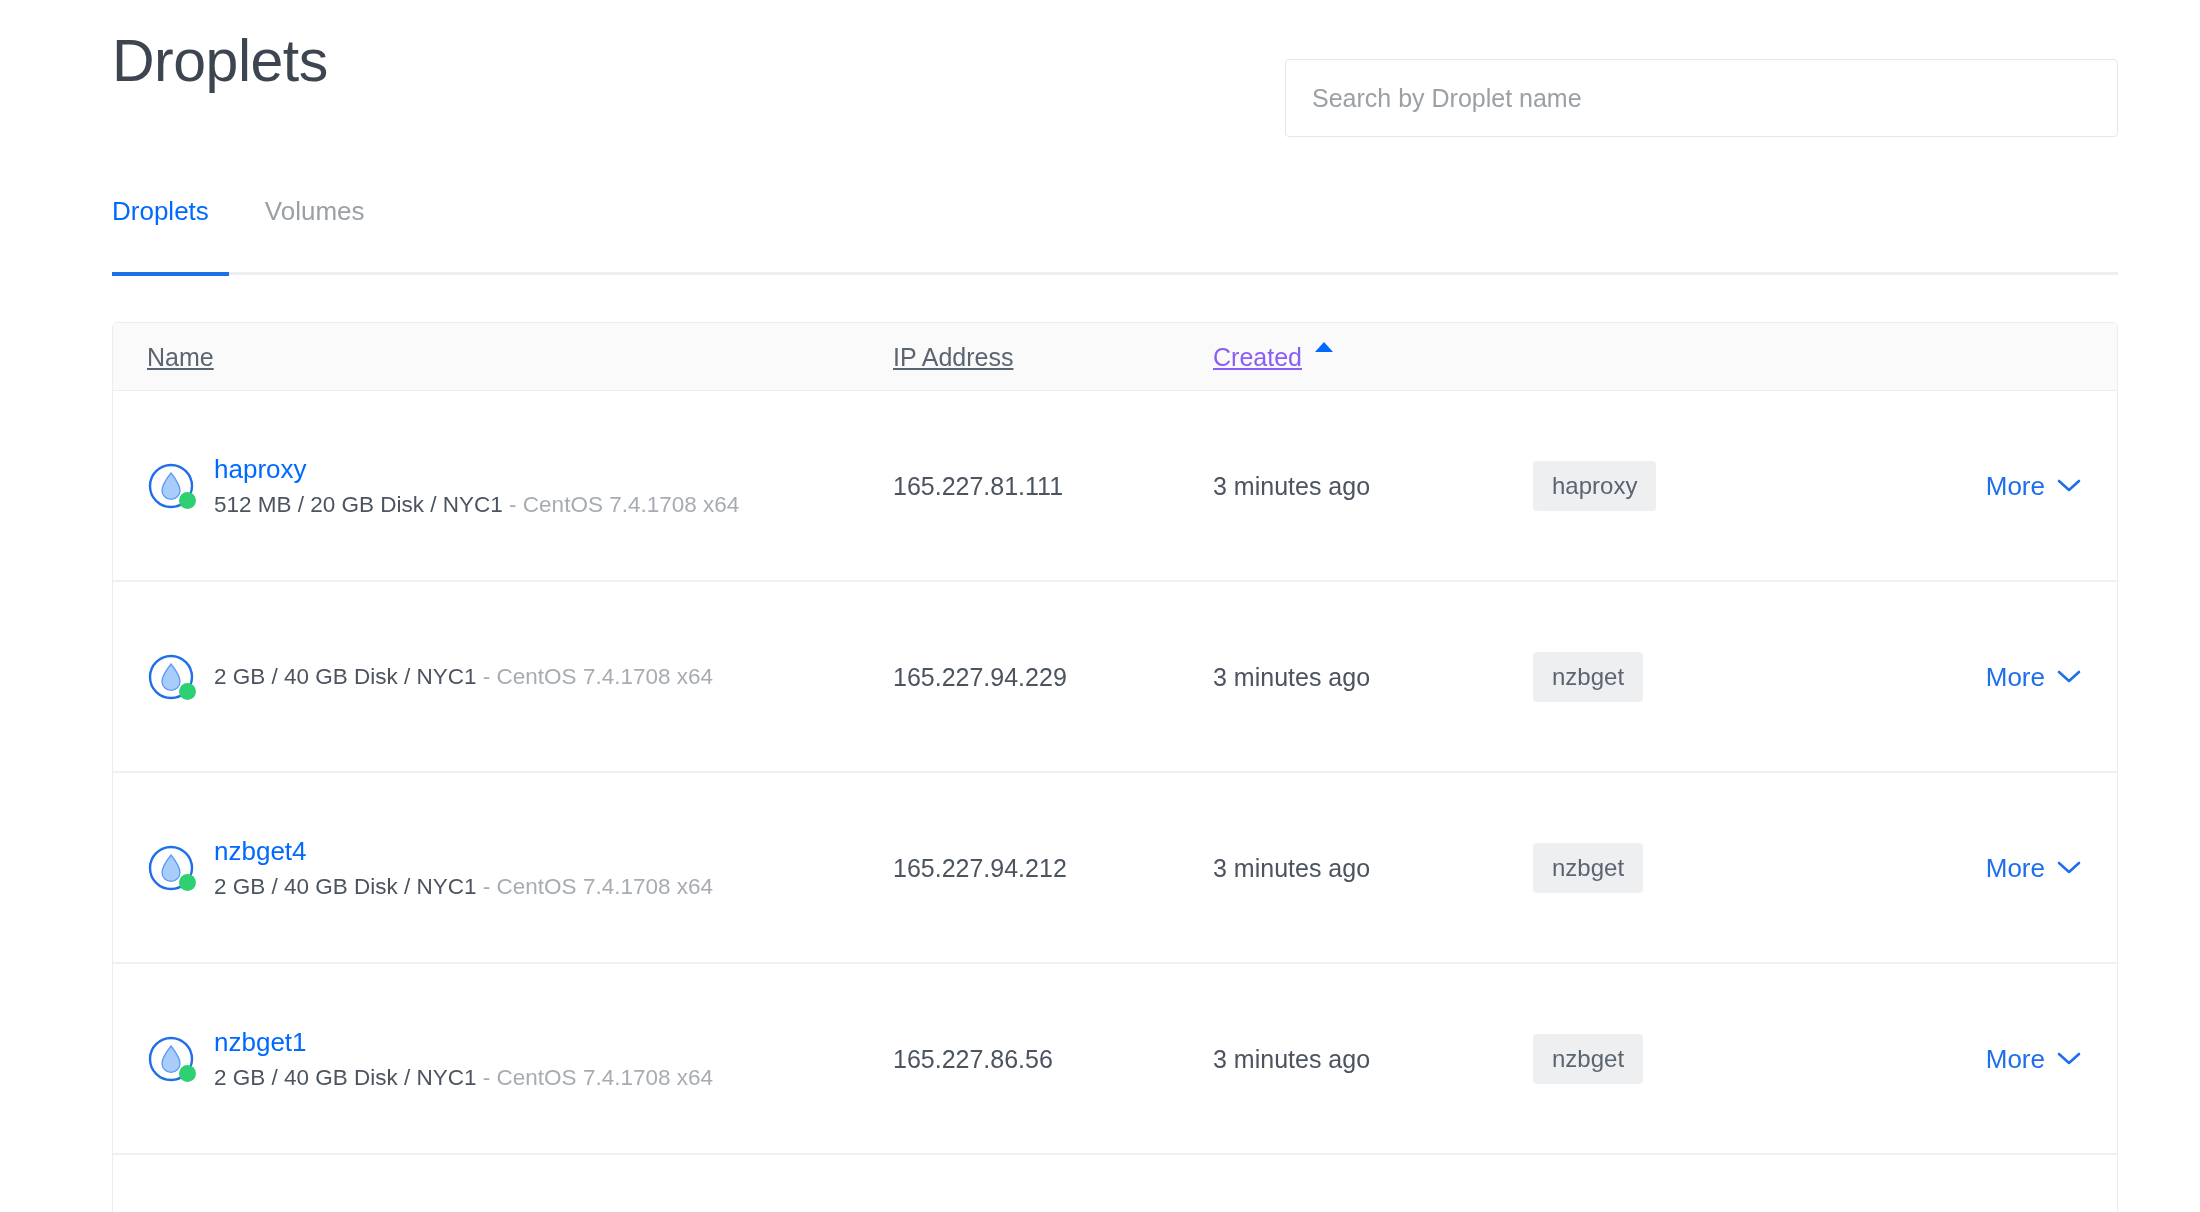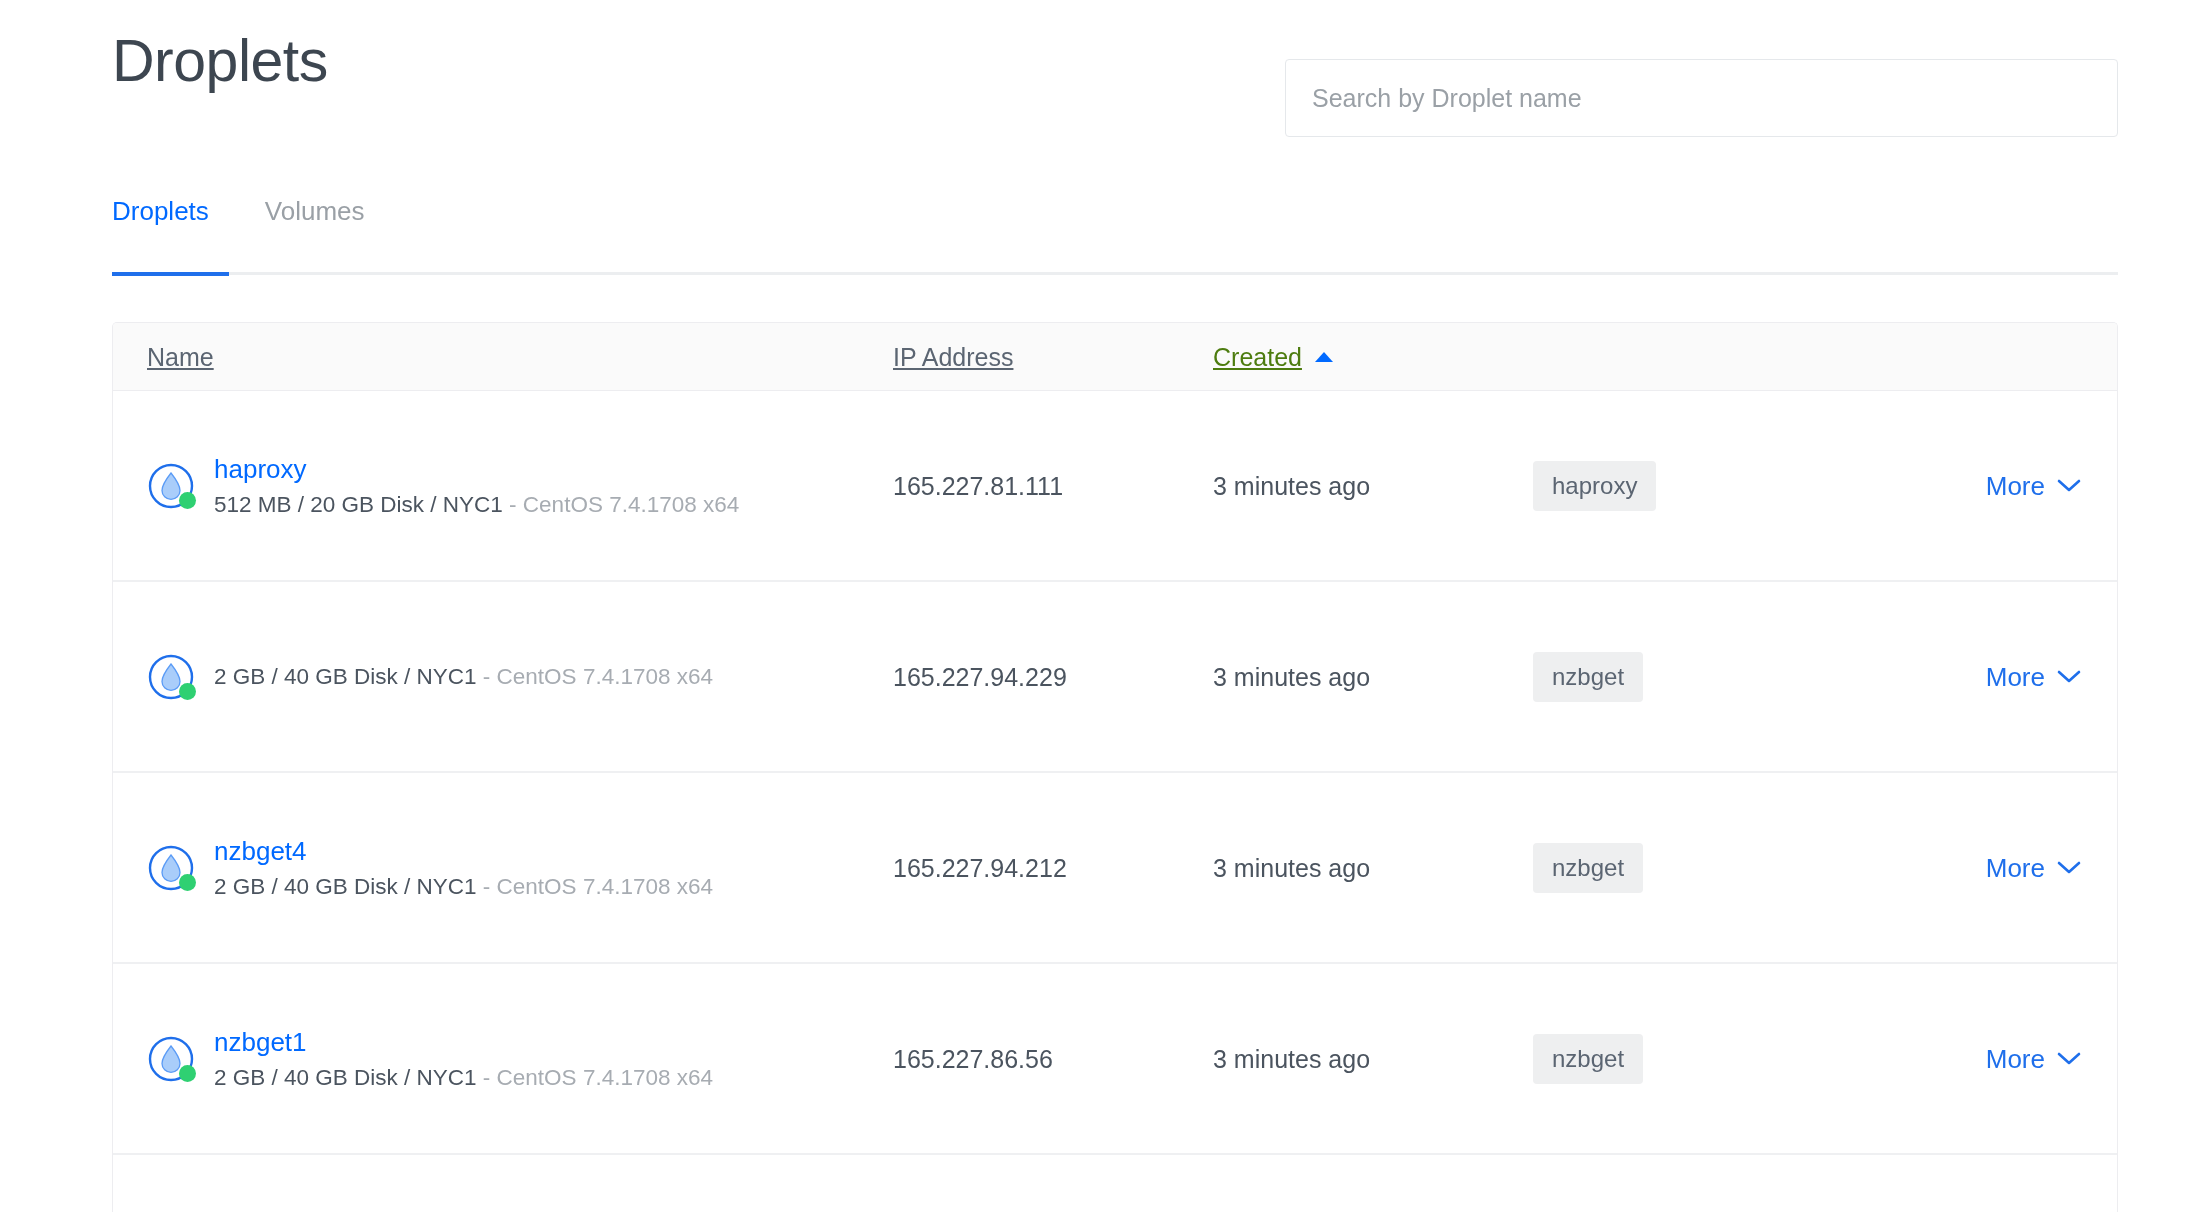--- a/index.html
+++ b/index.html
@@ -126,21 +126,21 @@
     border-bottom: 1px solid #ededf0;
     padding-left: 34px;
   }
 
   .th {
     font-size: 25px;
     color: #5b6572;
     line-height: 30px;
     text-decoration: underline;
   }
-  .th.sorted { color: #4d7c0f; display: flex; align-items: center; }
+  .th.sorted { color: #8b5cf6; display: flex; }
   .sort-arrow {
     display: inline-block;
     margin-left: 13px;
     width: 0; height: 0;
     border-left: 9px solid transparent;
     border-right: 9px solid transparent;
     border-bottom: 10px solid #0069ff;
   }
 
   

